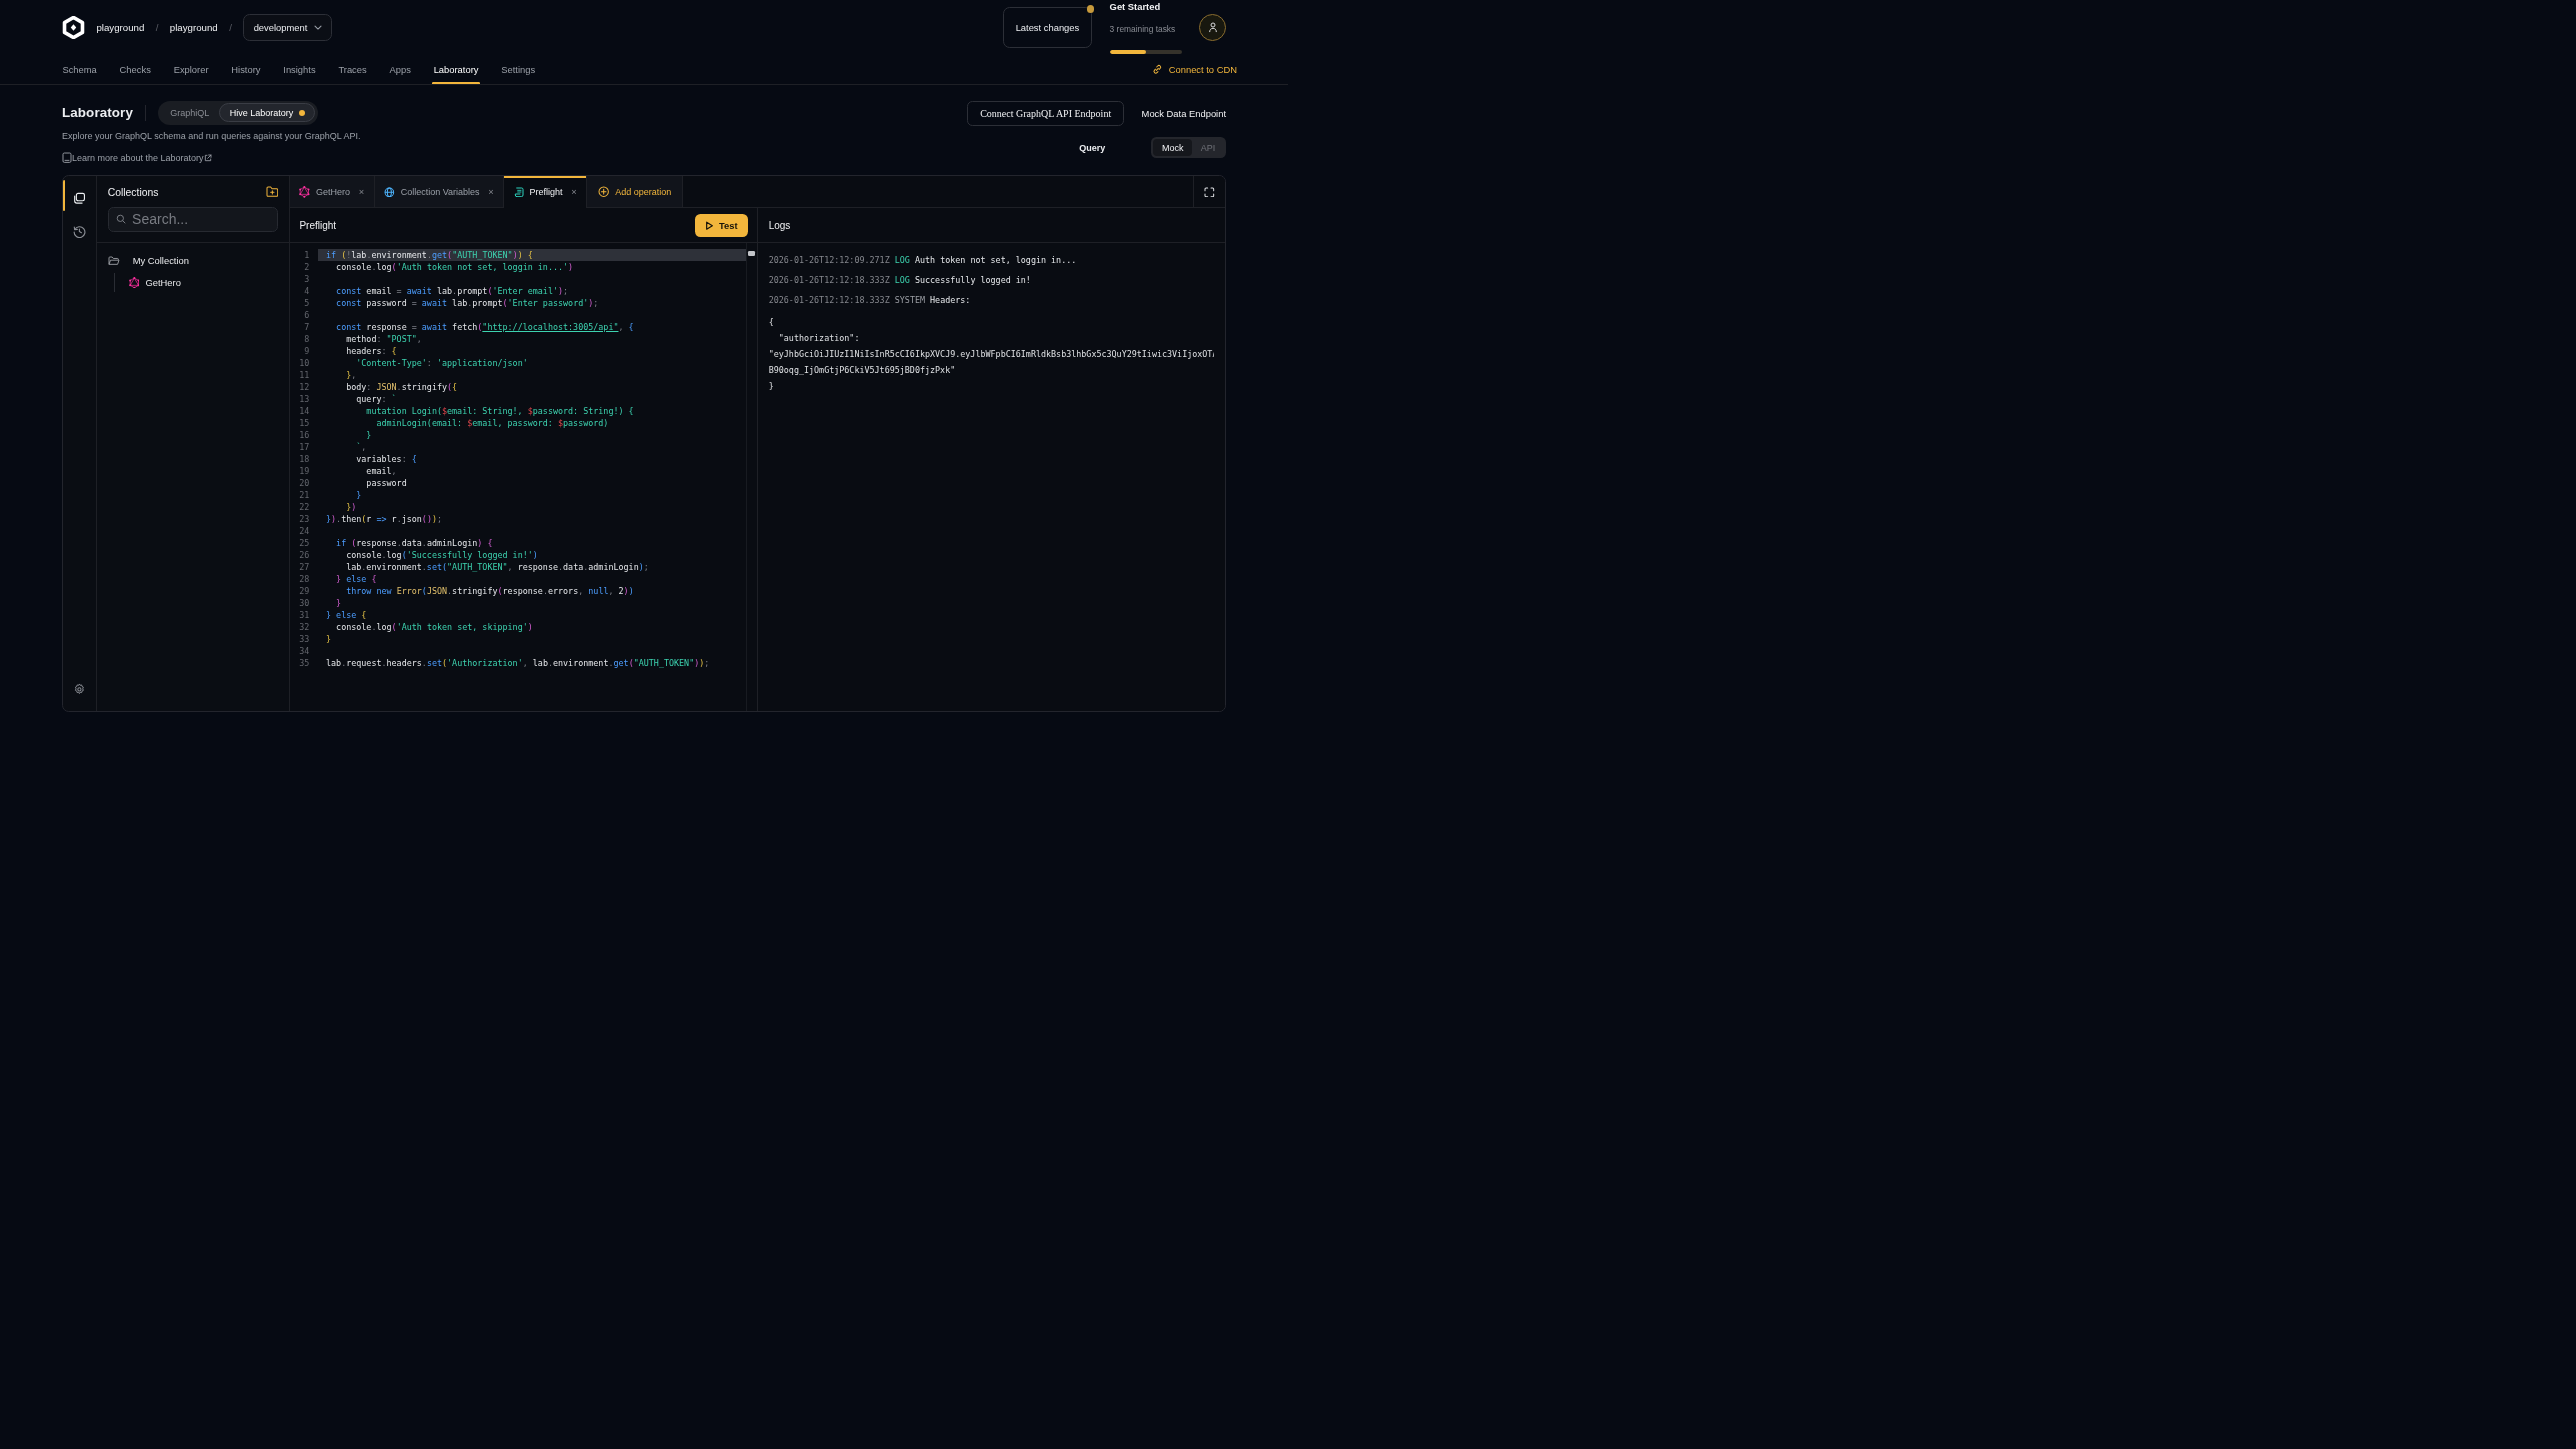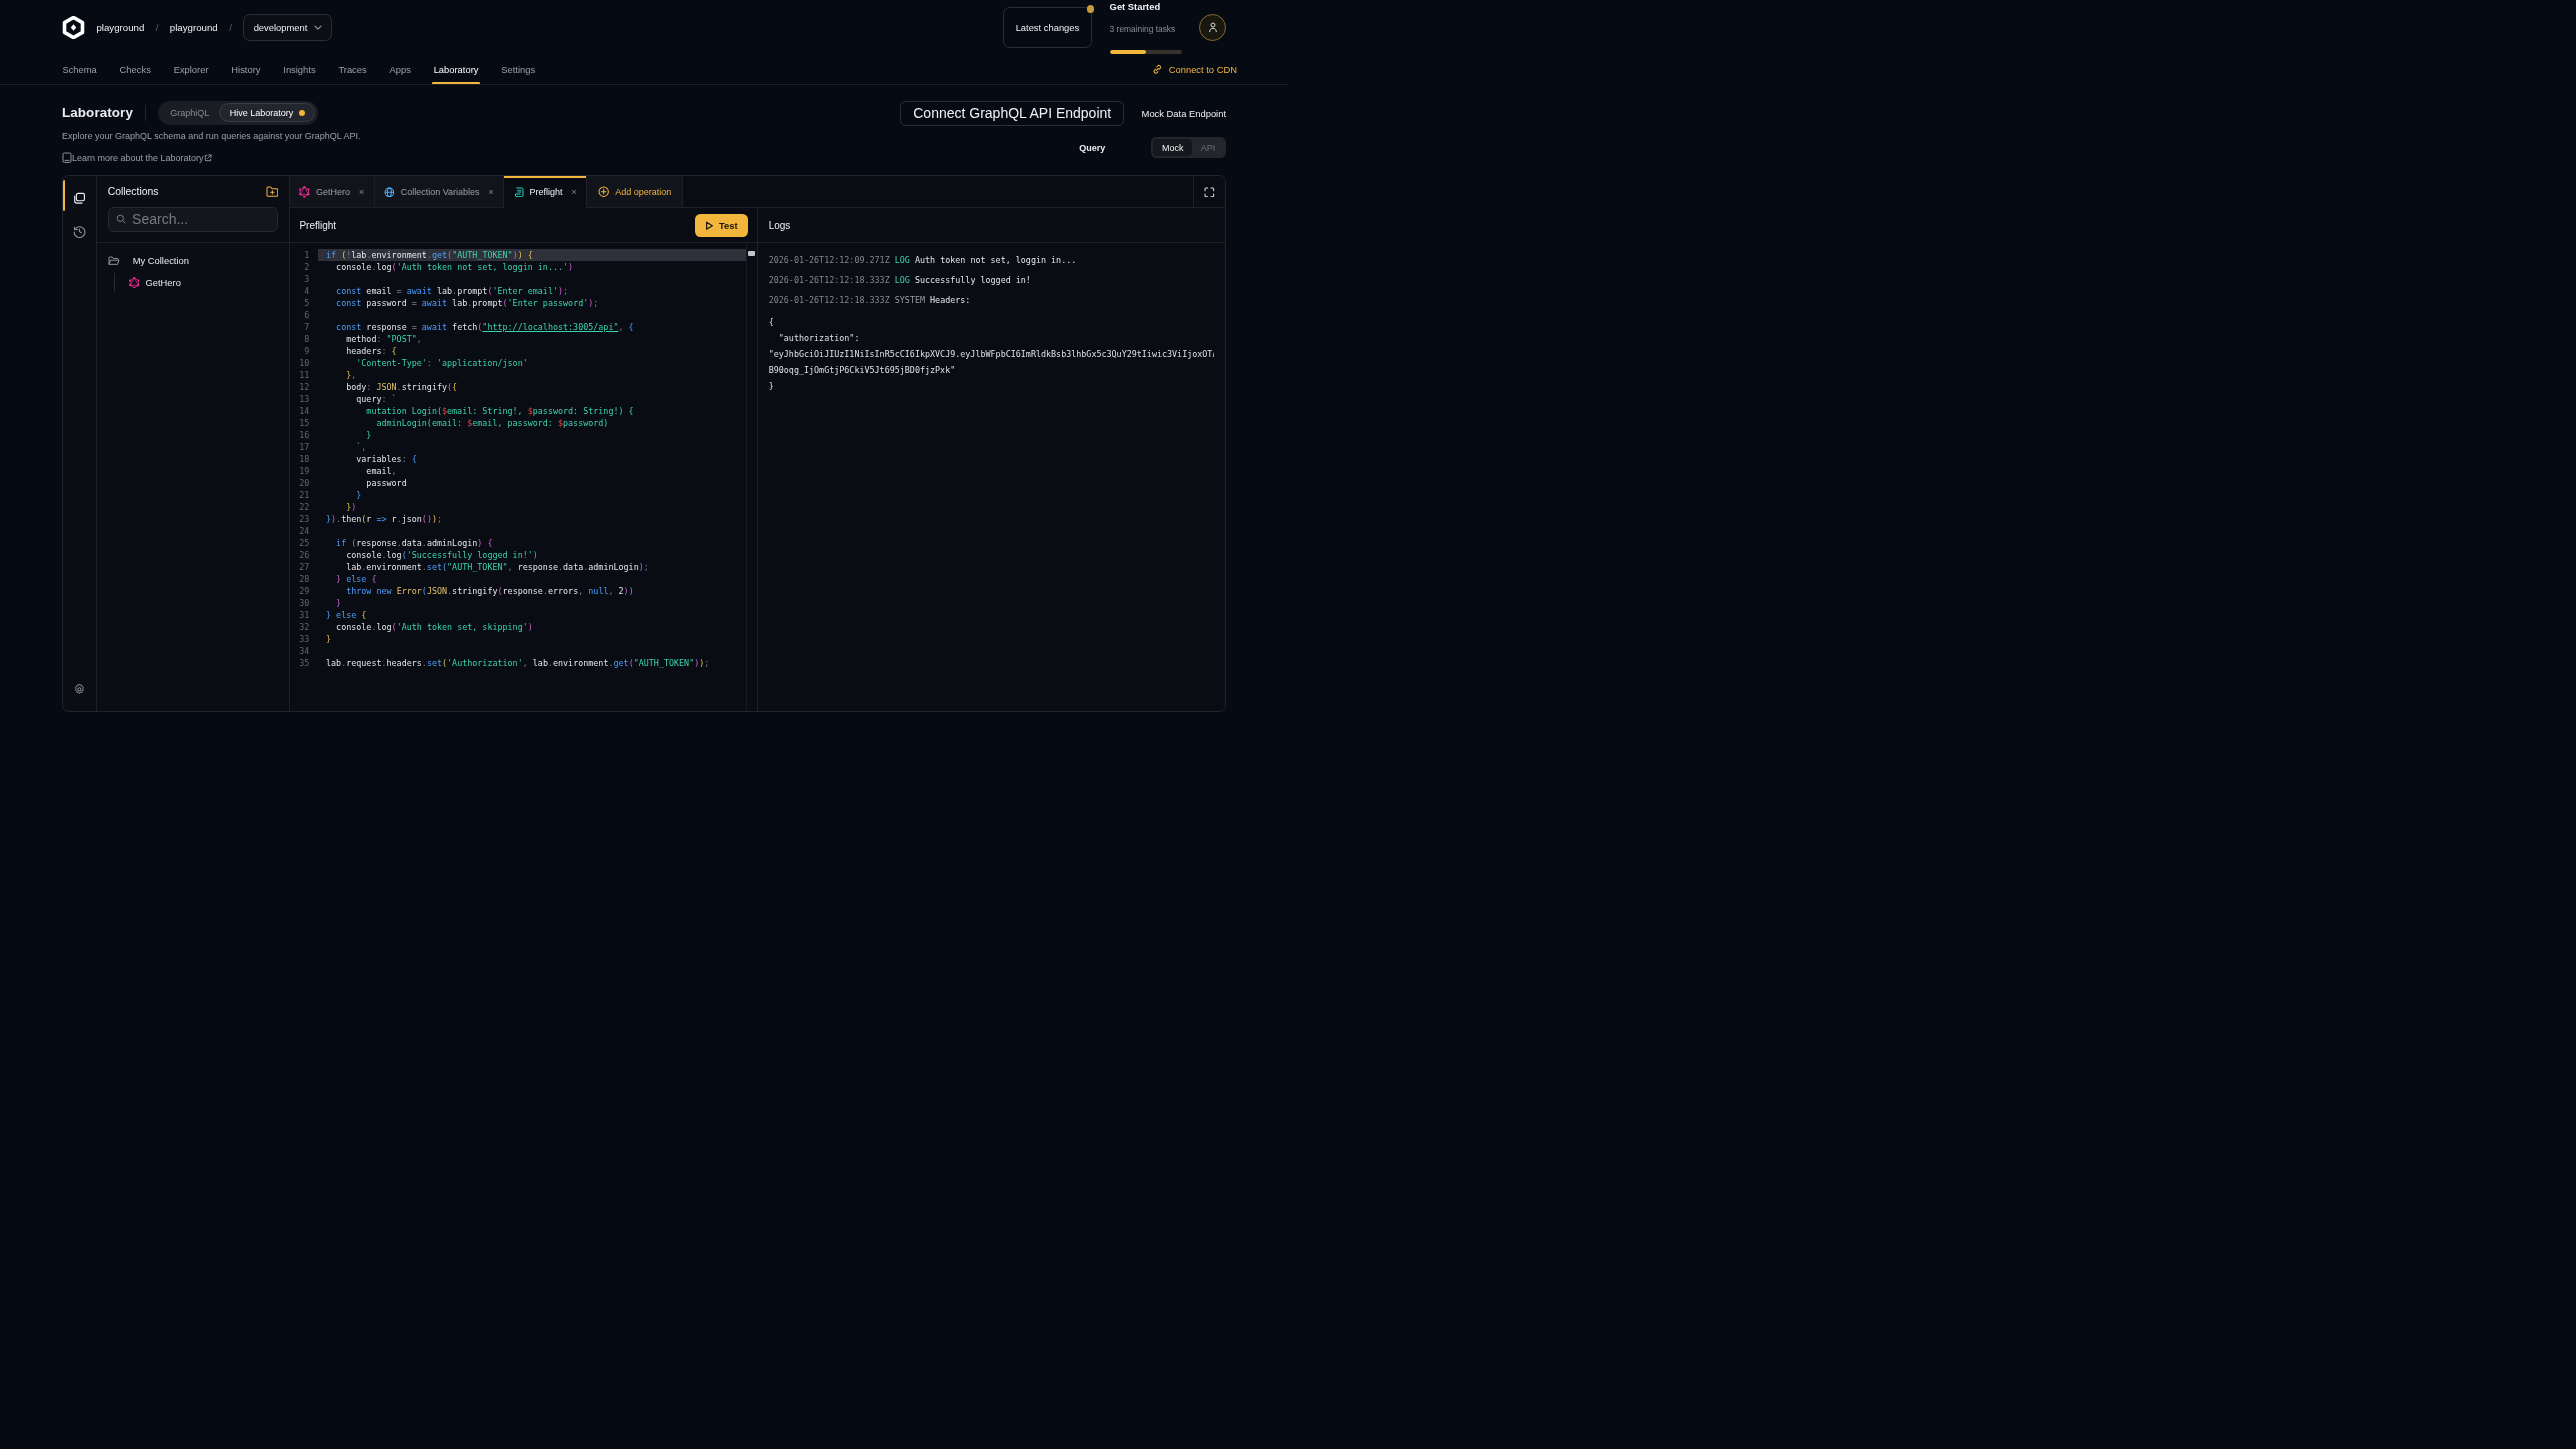--- a/index.html
+++ b/index.html
@@ -51,41 +51,41 @@
   .mode-opt { padding:4px 10px; font-size:9px; color:#8a8d94; border-radius:670px; cursor:pointer; }
   .mode-opt.active { background:#23262d; border:0.7px solid #3a3d45; color:#ffffff;
                      display:flex; align-items:center; gap:5.4px; padding:3.4px 9.4px; }
   .mode-dot { width:6px; height:6px; border-radius:50%; background:#f2b63c; }
   .sub-desc { margin-top:6.7px; font-size:9px; color:#9ba0a8; }
   .learn-row { margin-top:10.7px; display:flex; align-items:center; gap:0;
                font-size:9px; color:#9ba0a8; cursor:pointer; }
   .sub-right { display:flex; flex-direction:column; align-items:flex-end; }
   .sub-btns { display:flex; align-items:center; gap:17.4px; }
   .endpoint-btn { height:25.5px; padding:0 12px; border:0.7px solid #2c2f37; border-radius:5.4px;
-                  background:transparent; color:#f1f2f4; font-size:14px; cursor:pointer; }
+                  background:transparent; color:#f1f2f4; font-size:10px; cursor:pointer;font-family:Liberation Serif, serif; }
   .mock-link { font-size:9.4px; color:#f1f2f4; cursor:pointer; }
   .query-row { margin-top:11.4px; display:flex; align-items:center; gap:8px; }
   .query-label { font-size:9px; font-weight:bold; }
   .seg { display:flex; background:#24262c; border-radius:5.4px; padding:2px;margin-left:38px; }
   .seg-opt { padding:3.4px 8.7px; font-size:9px; color:#6e7077; border-radius:4px; cursor:pointer; }
   .seg-opt.active { background:#15171c; color:#f1f2f4; }
 
   
   .panel { margin:12px 62px 0; height:537px; border:0.7px solid #23252d; border-radius:6.7px;
            background:#0a0d13; display:flex; overflow:hidden; }
   .rail { width:34px; border-right:0.7px solid #1e2026; position:relative;
           display:flex; flex-direction:column; align-items:center; padding:10.7px 0; }
   .rail-ind { position:absolute; left:0; top:3.4px; width:2px; height:31px; background:#f2b63c; border-radius:1.3px; }
   .rail-btn { width:23px; height:23px; display:flex; align-items:center; justify-content:center;
               cursor:pointer; margin-bottom:9.4px; }
   .rail-bottom { margin-top:auto; margin-bottom:0; }
 
   .collections { width:193px; border-right:0.7px solid #1e2026; display:flex; flex-direction:column; }
   .col-head { padding:10px 10.7px 0; }
-  .col-title-row { display:flex; align-items:flex-start; justify-content:space-between; }
+  .col-title-row { display:flex; align-items:center; justify-content:space-between; }
   .col-title { font-size:10.4px; color:#f1f2f4; }
   .search { margin-top:8.7px; height:25.5px; border:0.7px solid #272a31; border-radius:5.4px;
             background:#13161c; display:flex; align-items:center; gap:6px; padding:0 7.4px; }
   .search input { background:transparent; border:none; outline:none; color:#cfd1d5;
                   font-size:14px; font-family:"Liberation Sans",sans-serif; width:100%; }
   .search input::placeholder { color:#787b82; }
   .col-div { margin-top:10px; border-bottom:0.7px solid #1e2026; }
   .tree { padding:12px 10.7px; }
   .tree-folder { display:flex; align-items:center; gap:13px; font-size:9.4px; color:#e9eaec; cursor:pointer; }
   .tree-children { margin-left:6px; border-left:0.7px solid #2a2d34; padding-left:8.7px; margin-top:6.7px; }

